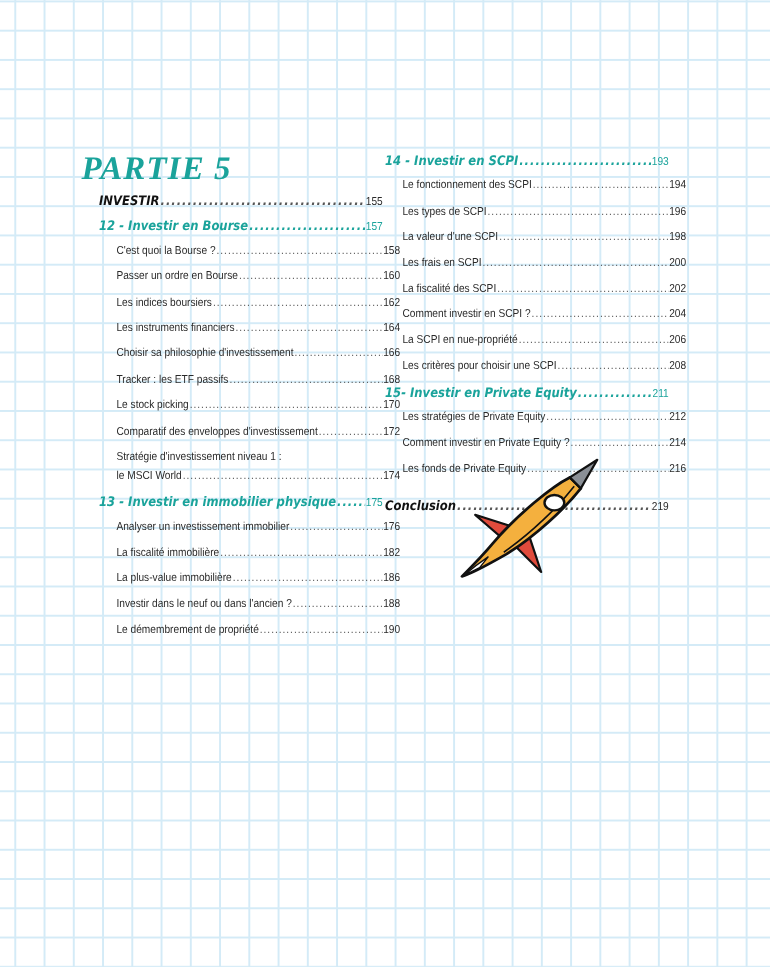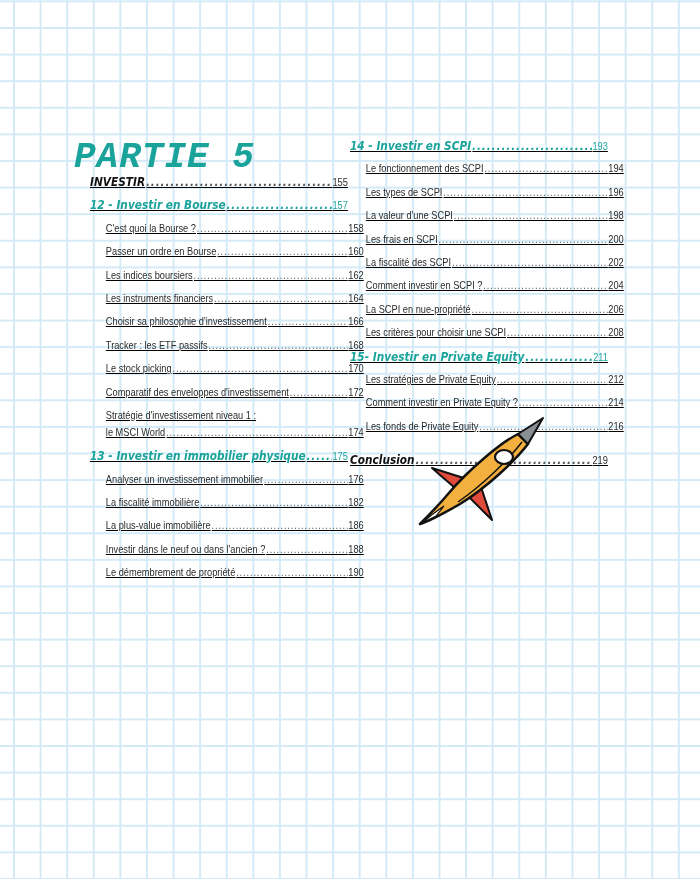--- a/index.html
+++ b/index.html
@@ -8,24 +8,24 @@
     background-color: #ffffff;
     background-image:
       linear-gradient(to right, #d4ebf7 0, #d4ebf7 2px, transparent 2px),
       linear-gradient(to bottom, #d4ebf7 0, #d4ebf7 2px, transparent 2px);
     background-size: 26.6px 26.6px;
     background-position: 13px 27px;
     font-family: "Liberation Sans", sans-serif;
   }
   .page-title {
     position: absolute; left: 74px; top: 137px;
-    font-family: Liberation Mono, monospace; font-weight: bold; font-style: italic;
-    font-size: 36px; letter-spacing: 1px; color: #1aa39b;
+    font-family: Liberation Serif, serif; font-weight: bold; font-style: italic;
+    font-size: 30px; letter-spacing: 1px; color: #1aa39b;
   }
-  .col { position: absolute; width: 258px; text-decoration: underline; }
+  .col { position: absolute; width: 258px; }
   .col-left { left: 90px; top: 175px; }
   .col-right { left: 350px; top: 139px; width: 258px; }
   .row {
     display: flex; align-items: baseline; height: 23.4px;
     font-family: "Liberation Sans", sans-serif; font-size: 10.5px; color: #2a2a2a;
     transform: scaleX(0.88); transform-origin: left;
     width: 113.6%;
   }
   .row .lbl { white-space: nowrap; }
   .row .dots { flex: 1; overflow: hidden; white-space: nowrap; margin: 0 1px; color: #555; letter-spacing: 1px; }

